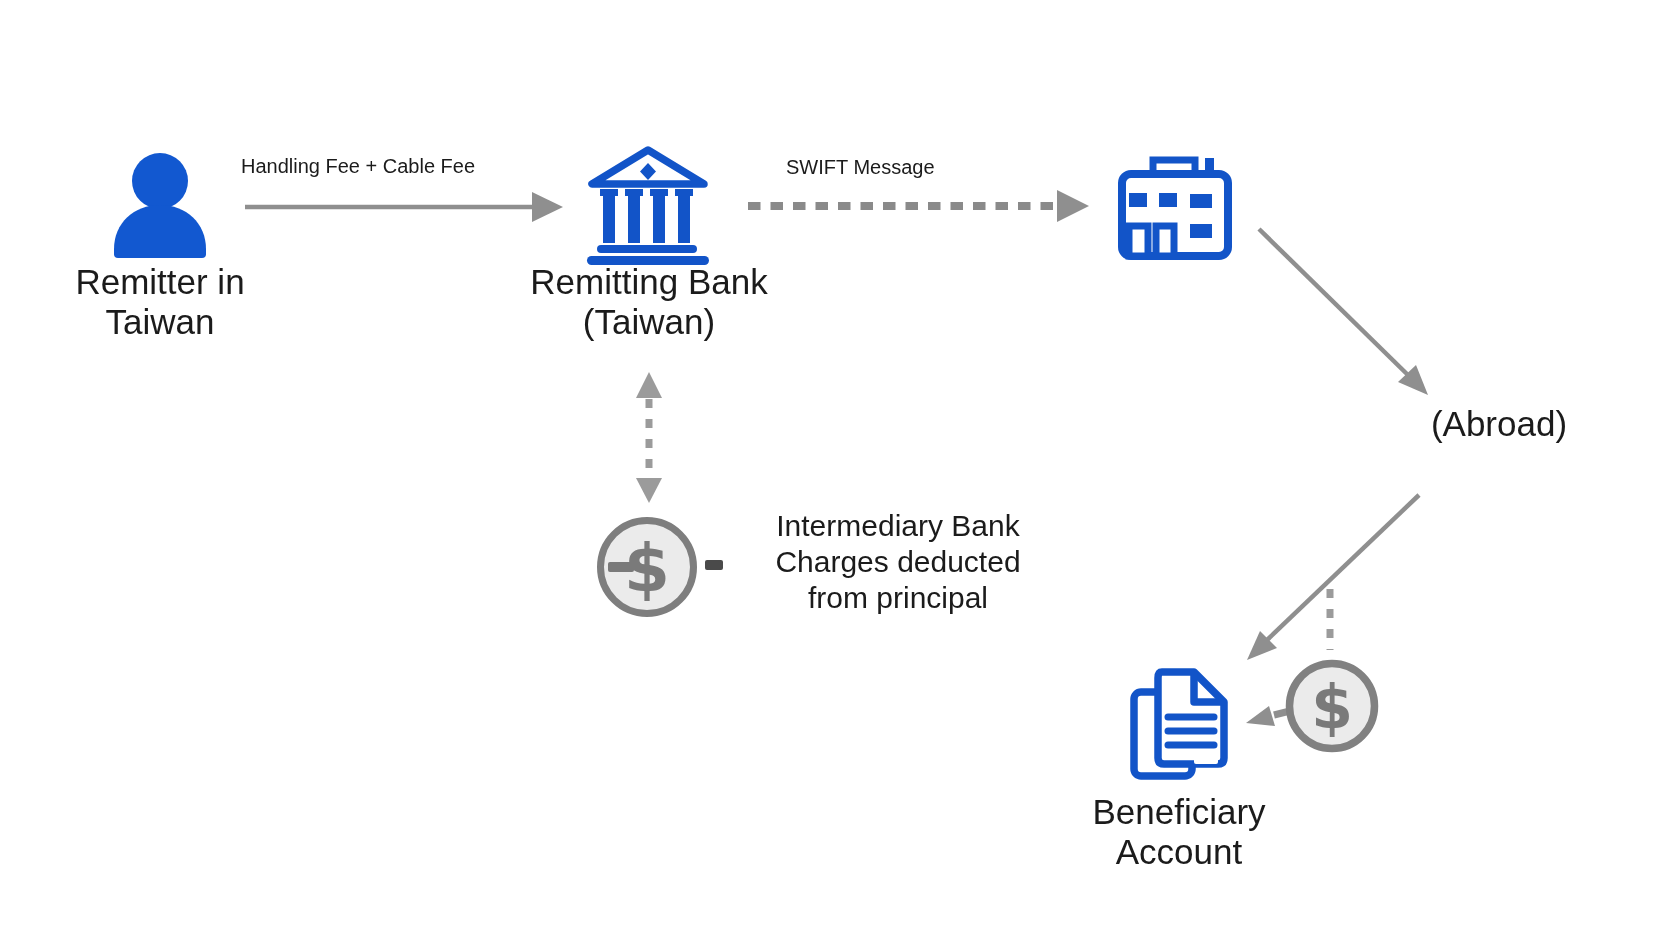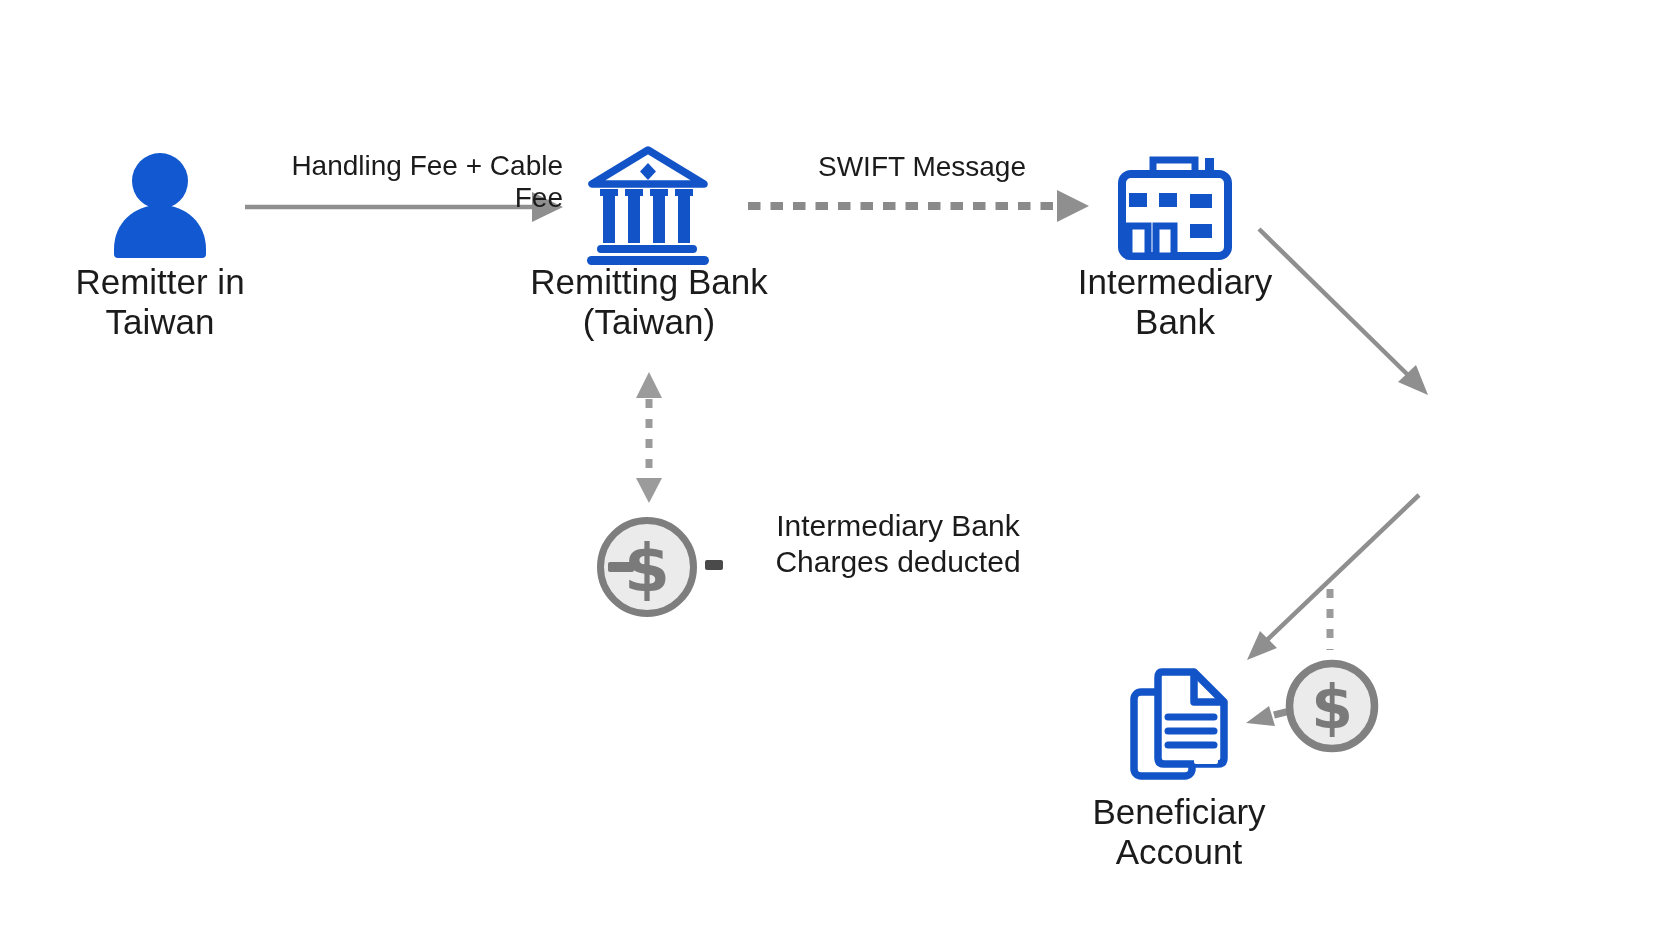--- a/index.html
+++ b/index.html
@@ -20,22 +20,22 @@
   .dash-seg{stroke:#8f8f8f;stroke-width:7;fill:none;}
   .head{fill:#8f8f8f;}
   .head2{fill:#9b9b9b;}
   
   .node-label{
     position:absolute;text-align:center;
     font-size:35px;line-height:40px;letter-spacing:0;
   }
   .node-label span{display:block;}
   .edge-label{
-    position:absolute;text-align:right;
-    font-size:28px;line-height:32px;
+    position:absolute;text-align:left;
+    font-size:20px;line-height:32px;
   }
   .note-label{
     position:absolute;text-align:center;
     font-size:30px;line-height:36px;
   }
   .note-label span{display:block;}
   .coin-dollar{
     font-family:"DejaVu Sans","Liberation Sans",sans-serif;
     font-weight:bold;fill:#7a7a7a;
   }
@@ -152,35 +152,33 @@
   <div class="node-label" style="left:521px;top:262px;width:256px">
     <span>Remitting Bank</span>
     <span>(Taiwan)</span>
   </div>
 
   <div class="node-label" style="left:32px;top:262px;width:256px">
     <span>Remitter in</span>
     <span>Taiwan</span>
   </div>
 
-  <div class="node-label" style="left:1047px;top:262px;width:256px">
-    <span>Intermediary</span>
-    <span>Bank</span>
-  </div>
 
   <div class="node-label" style="left:1369px;top:404px;width:260px">
+    <span>(Abroad)</span>
   </div>
 
   <div class="node-label" style="left:1051px;top:792px;width:256px">
     <span>Beneficiary</span>
     <span>Account</span>
   </div>
 
   <div class="edge-label" style="left:241px;top:150px;width:322px">Handling Fee + Cable Fee</div>
 
   <div class="edge-label" style="left:786px;top:151px;width:240px">SWIFT Message</div>
 
   <div class="note-label" style="left:733px;top:508px;width:330px">
     <span>Intermediary Bank</span>
     <span>Charges deducted</span>
+    <span>from principal</span>
   </div>
 
 </div>
 
 </body></html>

